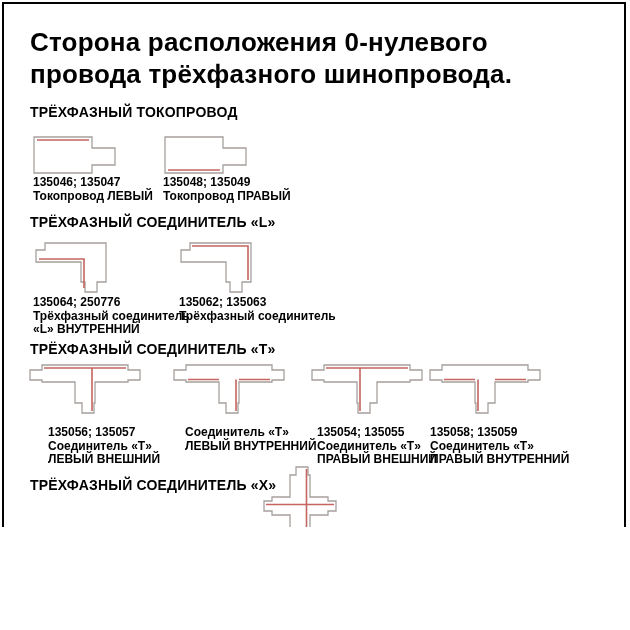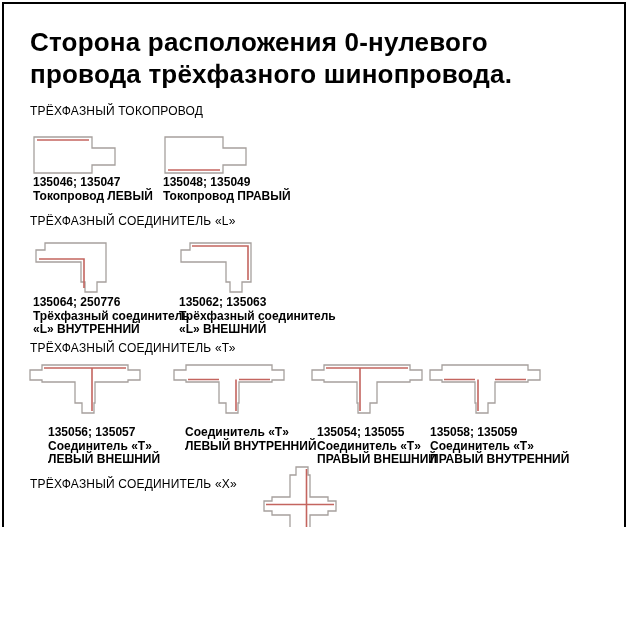--- a/index.html
+++ b/index.html
@@ -9,21 +9,21 @@
     --bg:#ffffff;
   }
   html,body{margin:0;padding:0;}
   body{width:630px;height:630px;background:var(--bg);
        font-family:"Liberation Sans", sans-serif;color:var(--text);}
   .page{position:relative;width:630px;height:527px;overflow:hidden;background:var(--bg);}
   .frame{position:absolute;left:2px;top:2px;width:620px;height:621px;
          border:2px solid #000;pointer-events:none;}
   .title{position:absolute;left:30px;top:26px;font-size:26px;font-weight:bold;
          line-height:32px;letter-spacing:0.2px;white-space:nowrap;}
-  .sec-h{position:absolute;font-size:12px;font-weight:normal;letter-spacing:0.2px;white-space:nowrap;}
+  .sec-h{position:absolute;font-size:14px;font-weight:bold;letter-spacing:0.2px;white-space:nowrap;}
   .cap{position:absolute;font-size:12px;font-weight:bold;line-height:13.5px;white-space:nowrap;}
   .diagram{position:absolute;}
   .outline{fill:#ffffff;stroke:var(--outline);stroke-width:1.3;}
   .zero{fill:none;stroke:var(--zero);stroke-width:1.6;}
   
   .logo{position:absolute;left:406px;top:542px;height:56px;display:flex;align-items:flex-end;}
   .logo .word{font-size:22px;font-weight:400;line-height:1;color:#151515;padding-bottom:9px;}
   .word-novo{letter-spacing:0.5px;margin-left:16px;}
   .word-tech{letter-spacing:4.5px;font-style:italic;}
   .flower{position:relative;width:46px;height:54px;margin:0 2px;}
@@ -76,21 +76,20 @@
   </svg>
 
   <div class="cap" style="left:33px;top:296px">
     <div>135064; 250776</div>
     <div>Трёхфазный соединитель</div>
     <div>«L» ВНУТРЕННИЙ</div>
   </div>
   <div class="cap" style="left:179px;top:296px">
     <div>135062; 135063</div>
     <div>Трёхфазный соединитель</div>
-    <div>«L» ВНЕШНИЙ</div>
   </div>
 
   <div class="sec-h" style="left:30px;top:341px">ТРЁХФАЗНЫЙ СОЕДИНИТЕЛЬ «Т»</div>
 
   <svg class="diagram" style="left:28px;top:363px" width="114" height="51" viewBox="0 0 114 51">
     <path class="outline" d="M14,2 H100 V7 H112 V17 H100 V19 H67 V40 H66 V50 H54 V40 H47 V19 H14 V17 H2 V7 H14 Z"></path>
     <path class="zero" d="M16,5 H98 M64,5 V48"></path>
   </svg>
   <svg class="diagram" style="left:172px;top:363px" width="114" height="51" viewBox="0 0 114 51">
     <path class="outline" d="M14,2 H100 V7 H112 V17 H100 V19 H67 V40 H66 V50 H54 V40 H47 V19 H14 V17 H2 V7 H14 Z"></path>

